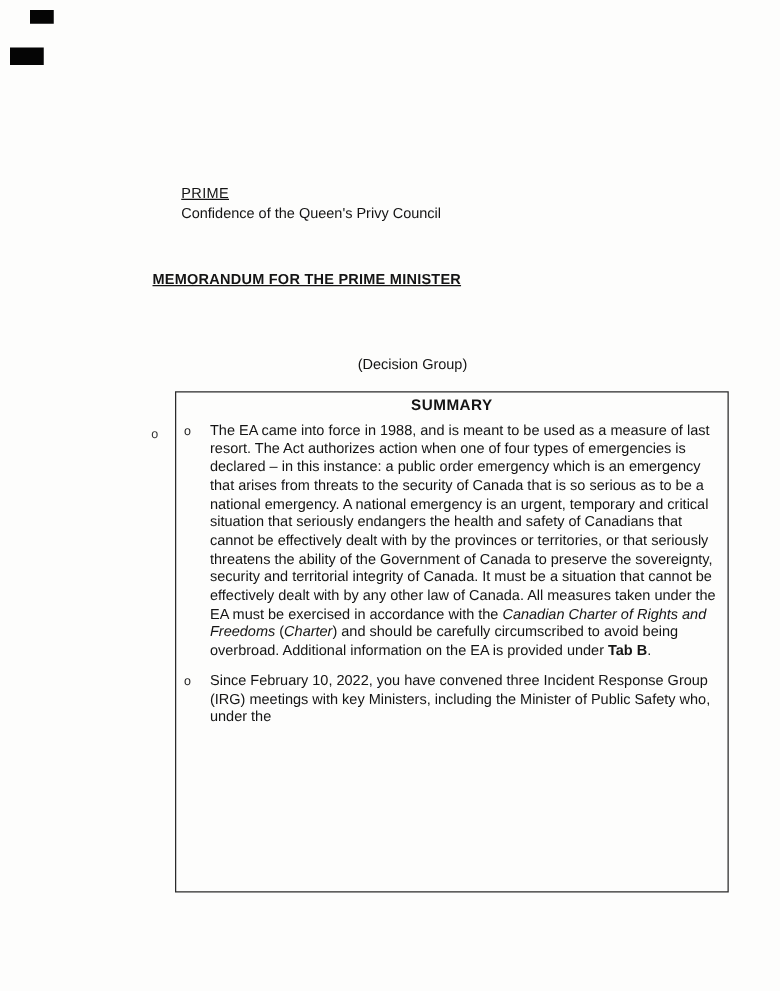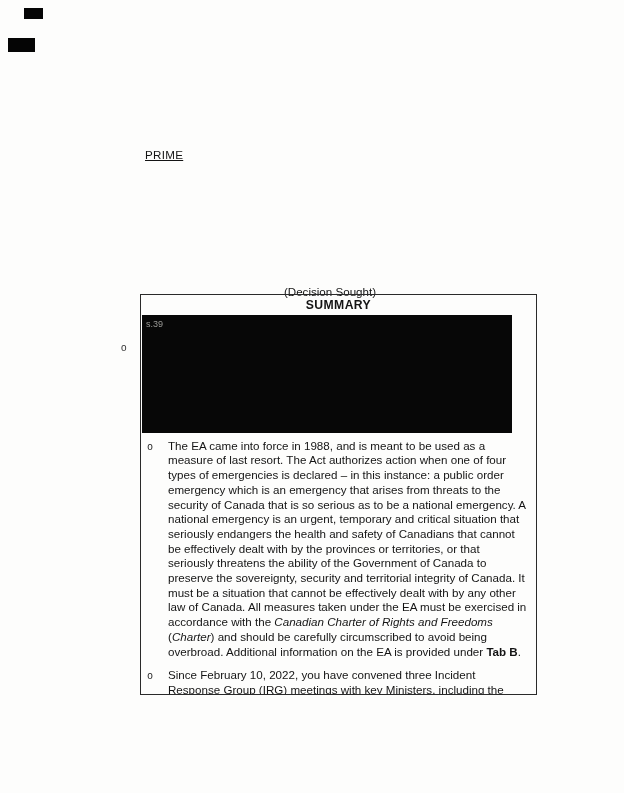--- a/index.html
+++ b/index.html
@@ -59,22 +59,22 @@
   .decision-line {
     position: absolute;
     left: 102px;
     top: 285px;
     width: 456px;
     text-align: center;
   }
   .summary-box {
     position: absolute;
     left: 140px;
-    top: 294px;
-    width: 397px;
+    top: 313px;
+    width: 443px;
     height: 401px;
     border: 1.4px solid #2a2a2a;
     box-sizing: border-box;
     overflow: hidden;
   }
   .summary-heading {
     text-align: center;
     font-weight: bold;
     font-size: 12.2px;
     letter-spacing: 0.4px;
@@ -125,33 +125,32 @@
 </style>
 </head>
 <body>
 
 <div class="page">
 
   <div class="redaction-mark mark-top1"></div>
   <div class="redaction-mark mark-top2"></div>
 
   <div class="classification">PRIME</div>
+  <div class="confidence-line">Confidence of the Queen's Privy Council</div>
+
+  <div class="memo-line">MEMORANDUM FOR THE PRIME MINISTER</div>
 
 
-
-  <div class="decision-line">(Decision Sought)</div>
+  <div class="decision-line">(Decision Group)</div>
 
   <div class="margin-mark">o</div>
 
   <div class="summary-box">
     <div class="summary-heading">SUMMARY</div>
 
-    <div class="redaction-block">
-      <span class="redaction-label">s.39</span>
-    </div>
 
     <div class="bullets">
 
       <div class="bullet-row">
         <span class="bullet-marker">o</span>
         <div class="bullet-text">
           <span>The EA came into force in 1988, and is meant to be used as a measure of last resort. The Act authorizes action when one of four types of emergencies is declared – in this instance: a public order emergency which is an emergency that arises from threats to the security of Canada that is so serious as to be a national emergency. A national emergency is an urgent, temporary and critical situation that seriously endangers the health and safety of Canadians that cannot be effectively dealt with by the provinces or territories, or that seriously threatens the ability of the Government of Canada to preserve the sovereignty, security and territorial integrity of Canada. It must be a situation that cannot be effectively dealt with by any other law of Canada. All measures taken under the EA must be exercised in accordance with the </span><span class="it">Canadian Charter of Rights and Freedoms</span><span> (</span><span class="it">Charter</span><span>) and should be carefully circumscribed to avoid being overbroad. Additional information on the EA is provided under </span><span class="bd">Tab B</span><span>.</span>
         </div>
       </div>
 

